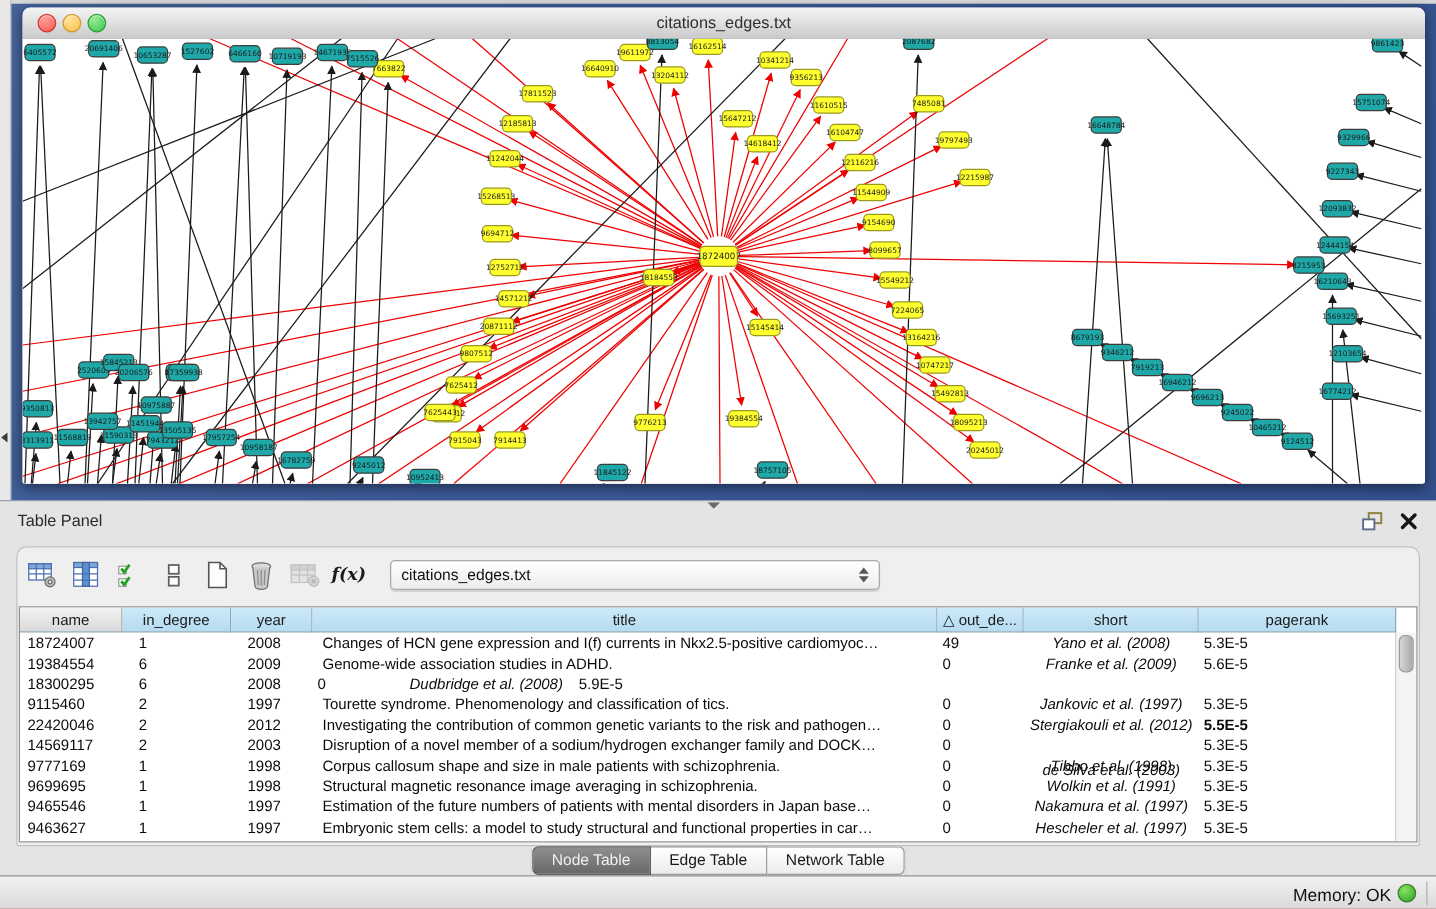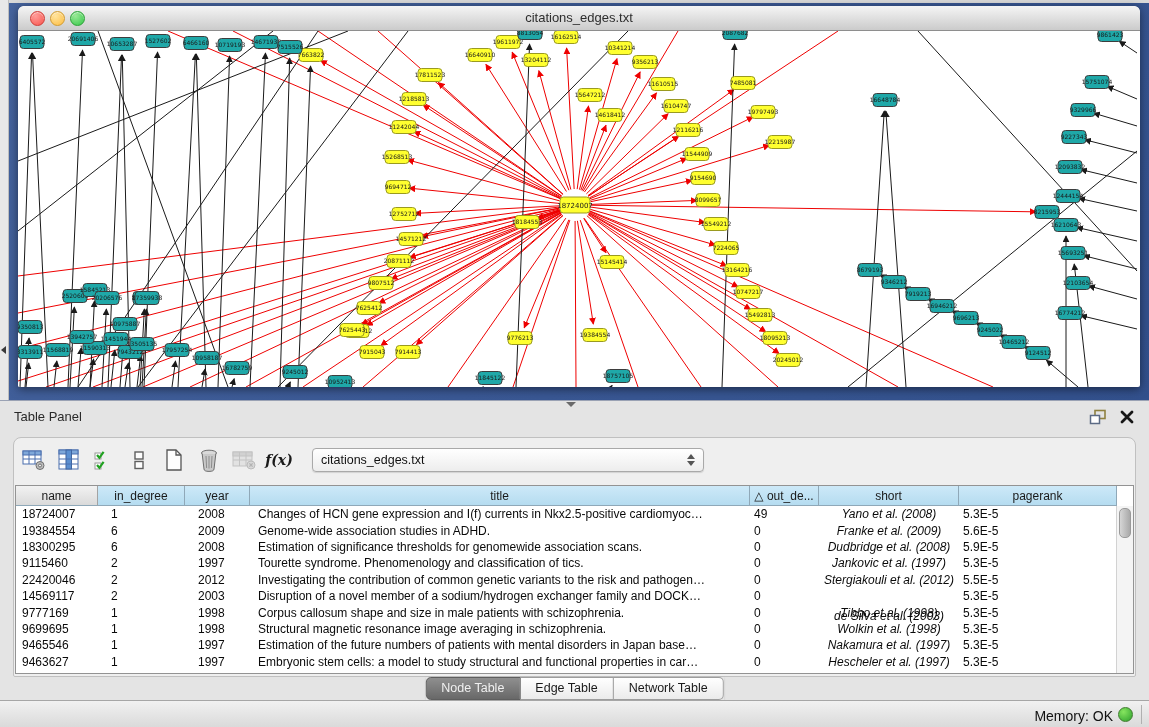--- a/index.html
+++ b/index.html
@@ -526,42 +526,41 @@
               <div class="td" style="width: 65px; padding-left: 13px;">2009</div>
               <div class="td" style="width: 500px; padding-left: 8px;">Genome-wide association studies in ADHD.</div>
               <div class="td" style="width: 69px; padding-left: 4px;">0</div>
               <div class="td center" style="width: 140px; padding-left: 0px;">Franke et al. (2009)</div>
               <div class="td" style="width: 158px; padding-left: 4px;">5.6E-5</div>
             </div>
             <div class="tr">
               <div class="td" style="width: 82px; padding-left: 6px;">18300295</div>
               <div class="td" style="width: 87px; padding-left: 13px;">6</div>
               <div class="td" style="width: 65px; padding-left: 13px;">2008</div>
-              <div class="td" style="width: 500px; padding-left: 8px;">Estimation of significance thresholds for genomewide association scans.</div>
               <div class="td" style="width: 69px; padding-left: 4px;">0</div>
               <div class="td center" style="width: 140px; padding-left: 0px;">Dudbridge et al. (2008)</div>
               <div class="td" style="width: 158px; padding-left: 4px;">5.9E-5</div>
             </div>
             <div class="tr">
               <div class="td" style="width: 82px; padding-left: 6px;">9115460</div>
               <div class="td" style="width: 87px; padding-left: 13px;">2</div>
               <div class="td" style="width: 65px; padding-left: 13px;">1997</div>
               <div class="td" style="width: 500px; padding-left: 8px;">Tourette syndrome. Phenomenology and classification of tics.</div>
               <div class="td" style="width: 69px; padding-left: 4px;">0</div>
               <div class="td center" style="width: 140px; padding-left: 0px;">Jankovic et al. (1997)</div>
               <div class="td" style="width: 158px; padding-left: 4px;">5.3E-5</div>
             </div>
             <div class="tr">
               <div class="td" style="width: 82px; padding-left: 6px;">22420046</div>
               <div class="td" style="width: 87px; padding-left: 13px;">2</div>
               <div class="td" style="width: 65px; padding-left: 13px;">2012</div>
               <div class="td" style="width: 500px; padding-left: 8px;">Investigating the contribution of common genetic variants to the risk and pathogen…</div>
               <div class="td" style="width: 69px; padding-left: 4px;">0</div>
               <div class="td center" style="width: 140px; padding-left: 0px;">Stergiakouli et al. (2012)</div>
-              <div class="td" style="width: 158px; padding-left: 4px;">5.5E-5</div>
+              <div class="td" style="width: 158px; padding-left: 4px; font-weight: bold;">5.5E-5</div>
             </div>
             <div class="tr">
               <div class="td" style="width: 82px; padding-left: 6px;">14569117</div>
               <div class="td" style="width: 87px; padding-left: 13px;">2</div>
               <div class="td" style="width: 65px; padding-left: 13px;">2003</div>
               <div class="td" style="width: 500px; padding-left: 8px;">Disruption of a novel member of a sodium/hydrogen exchanger family and DOCK…</div>
               <div class="td" style="width: 69px; padding-left: 4px;">0</div>
               <div class="td center" style="width: 140px; padding-left: 0px; margin-top: 39px;">de Silva et al. (2003)</div>
               <div class="td" style="width: 158px; padding-left: 4px;">5.3E-5</div>
             </div>
@@ -573,21 +572,21 @@
               <div class="td" style="width: 69px; padding-left: 4px;">0</div>
               <div class="td center" style="width: 140px; padding-left: 0px;">Tibbo et al. (1998)</div>
               <div class="td" style="width: 158px; padding-left: 4px;">5.3E-5</div>
             </div>
             <div class="tr">
               <div class="td" style="width: 82px; padding-left: 6px;">9699695</div>
               <div class="td" style="width: 87px; padding-left: 13px;">1</div>
               <div class="td" style="width: 65px; padding-left: 13px;">1998</div>
               <div class="td" style="width: 500px; padding-left: 8px;">Structural magnetic resonance image averaging in schizophrenia.</div>
               <div class="td" style="width: 69px; padding-left: 4px;">0</div>
-              <div class="td center" style="width: 140px; padding-left: 0px;">Wolkin et al. (1998)</div>
+              <div class="td center" style="width: 140px; padding-left: 0px;">Wolkin et al. (1991)</div>
               <div class="td" style="width: 158px; padding-left: 4px;">5.3E-5</div>
             </div>
             <div class="tr">
               <div class="td" style="width: 82px; padding-left: 6px;">9465546</div>
               <div class="td" style="width: 87px; padding-left: 13px;">1</div>
               <div class="td" style="width: 65px; padding-left: 13px;">1997</div>
               <div class="td" style="width: 500px; padding-left: 8px;">Estimation of the future numbers of patients with mental disorders in Japan base…</div>
               <div class="td" style="width: 69px; padding-left: 4px;">0</div>
               <div class="td center" style="width: 140px; padding-left: 0px;">Nakamura et al. (1997)</div>
               <div class="td" style="width: 158px; padding-left: 4px;">5.3E-5</div>

